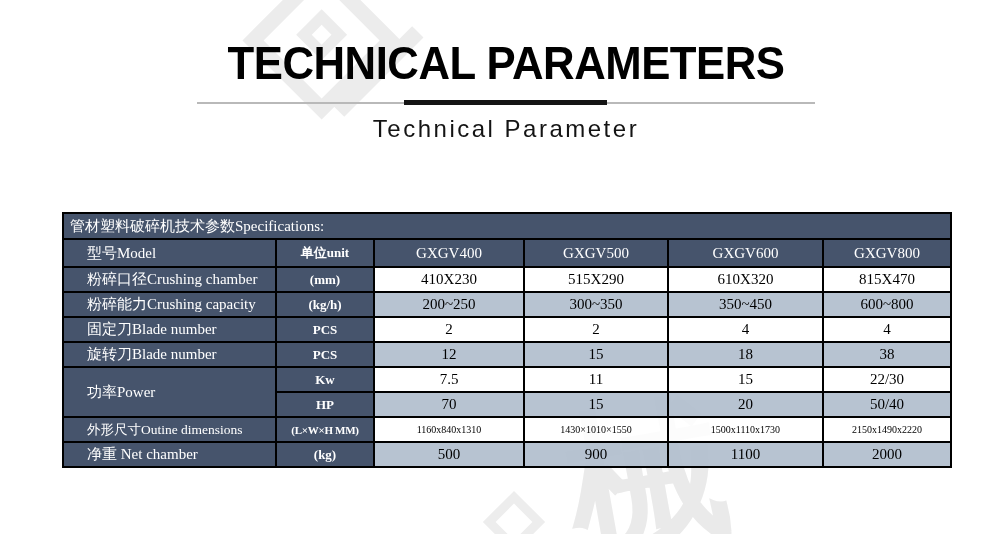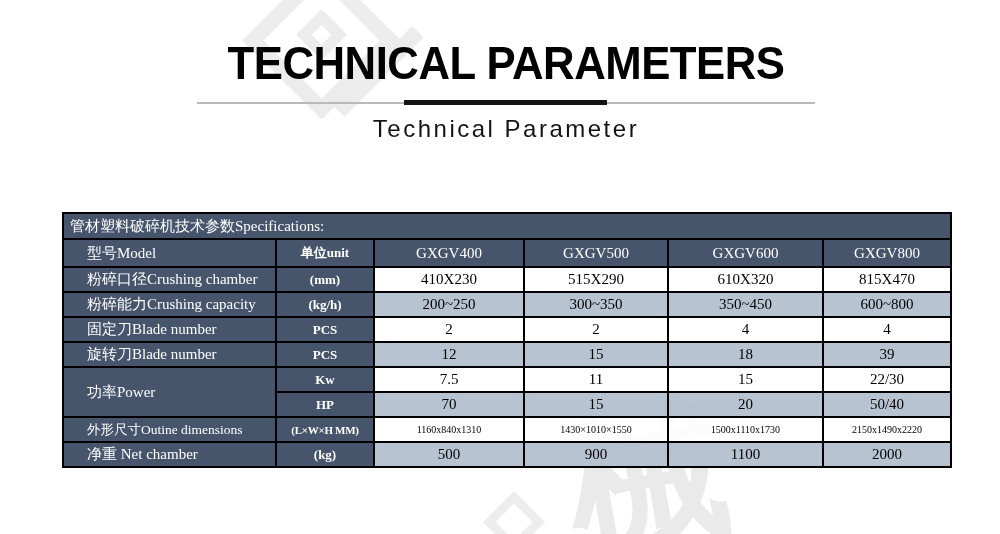--- a/index.html
+++ b/index.html
@@ -115,21 +115,21 @@
         <td class="val">4</td>
         <td class="val">4</td>
       </tr>
 
       <tr class="data l">
         <td class="lab">旋转刀Blade number</td>
         <td class="unit">PCS</td>
         <td class="val">12</td>
         <td class="val">15</td>
         <td class="val">18</td>
-        <td class="val">39</td>
+        <td class="val">38</td>
       </tr>
 
       <tr class="data w">
         <td class="lab" rowspan="2">功率Power</td>
         <td class="unit">Kw</td>
         <td class="val">7.5</td>
         <td class="val">11</td>
         <td class="val">15</td>
         <td class="val">22/30</td>
       </tr>

